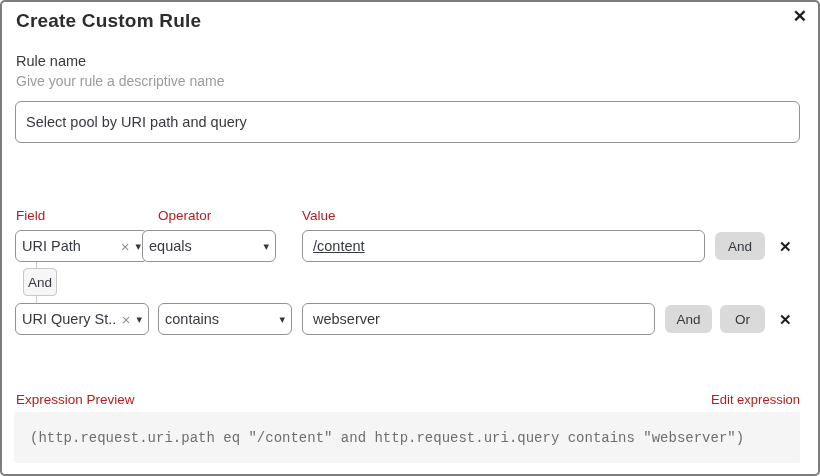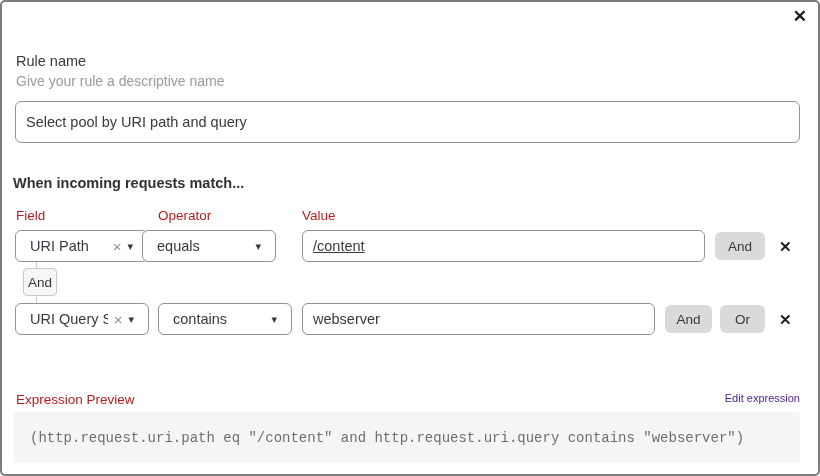--- a/index.html
+++ b/index.html
@@ -15,57 +15,57 @@
   .helper { font-size:14px; color:#9b9b9b; }
   .tinylbl { font-size:13.5px; color:#b91c1c; }
   .heading { font-size:14.5px; font-weight:700; color:#2f3237; }
   input.box {
     box-sizing:border-box; border:1px solid #929292; border-radius:6px;
     padding:0 10px; font-size:14.5px; color:#36393f; background:#fff; outline:none;
     font-family:"Liberation Sans", sans-serif;
   }
   .select {
     box-sizing:border-box; display:flex; align-items:center; gap:6px;
-    border:1px solid #929292; border-radius:6px; background:#fff; padding:0 14px;
+    border:1px solid #929292; border-radius:6px; background:#fff; padding:0 6px;
     cursor:pointer;
   }
   .select .txt { flex:1; font-size:14.5px; color:#36393f; white-space:nowrap; overflow:hidden; }
   .select .rm { font-size:15px; color:#8f8f8f; line-height:1; }
   .select .caret { font-size:11px; color:#33363b; line-height:1; }
   .btn {
     box-sizing:border-box; display:flex; align-items:center; justify-content:center;
     background:#dadada; border:none; border-radius:6px; font-size:13.5px; color:#36393f;
     cursor:pointer; font-family:"Liberation Sans", sans-serif;
   }
   .xdel { font-size:15px; font-weight:700; color:#1c1c1c; cursor:pointer; line-height:1; }
   .connline { width:1px; background:#c9c9c9; }
   .connbadge {
     box-sizing:border-box; display:flex; align-items:center; justify-content:center;
     background:#f6f6f6; border:1px solid #c9c9c9; border-radius:4px;
     font-size:13.5px; color:#36393f;
   }
-  .editlink { font-size:11px; color:#4c1d95; cursor:pointer; }
+  .editlink { font-size:13px; color:#b91c1c; cursor:pointer; }
   .codeblock {
     box-sizing:border-box; display:flex; align-items:center; padding:0 16px;
     background:#f5f5f6; border-radius:2px; white-space:nowrap; overflow:hidden;
     font-family:"Liberation Mono", monospace; font-size:14px; color:#6e6e6e;
   }
 </style>
 </head>
 <body>
 
 <div class="dialog">
 
+  <div class="abs title">Create Custom Rule</div>
   <div class="abs close">✕</div>
 
   <div class="abs lbl" style="left:14px; top:51px;">Rule name</div>
   <div class="abs helper" style="left:14px; top:71px;">Give your rule a descriptive name</div>
   <input class="abs box" style="left: 13px; top: 99px; width: 785px; height: 42px;" value="Select pool by URI path and query">
 
-  <div class="abs heading" style="left:11px; top:173px;">When incoming requests match...</div>
 
   <div class="abs tinylbl" style="left:14px; top:206px;">Field</div>
   <div class="abs tinylbl" style="left:156px; top:206px;">Operator</div>
   <div class="abs tinylbl" style="left:300px; top:206px;">Value</div>
 
   <div class="abs select" style="left:13px; top:228px; width:133px; height:32px;">
     <span class="txt">URI Path</span>
     <span class="rm">×</span>
     <span class="caret">▾</span>
   </div>

